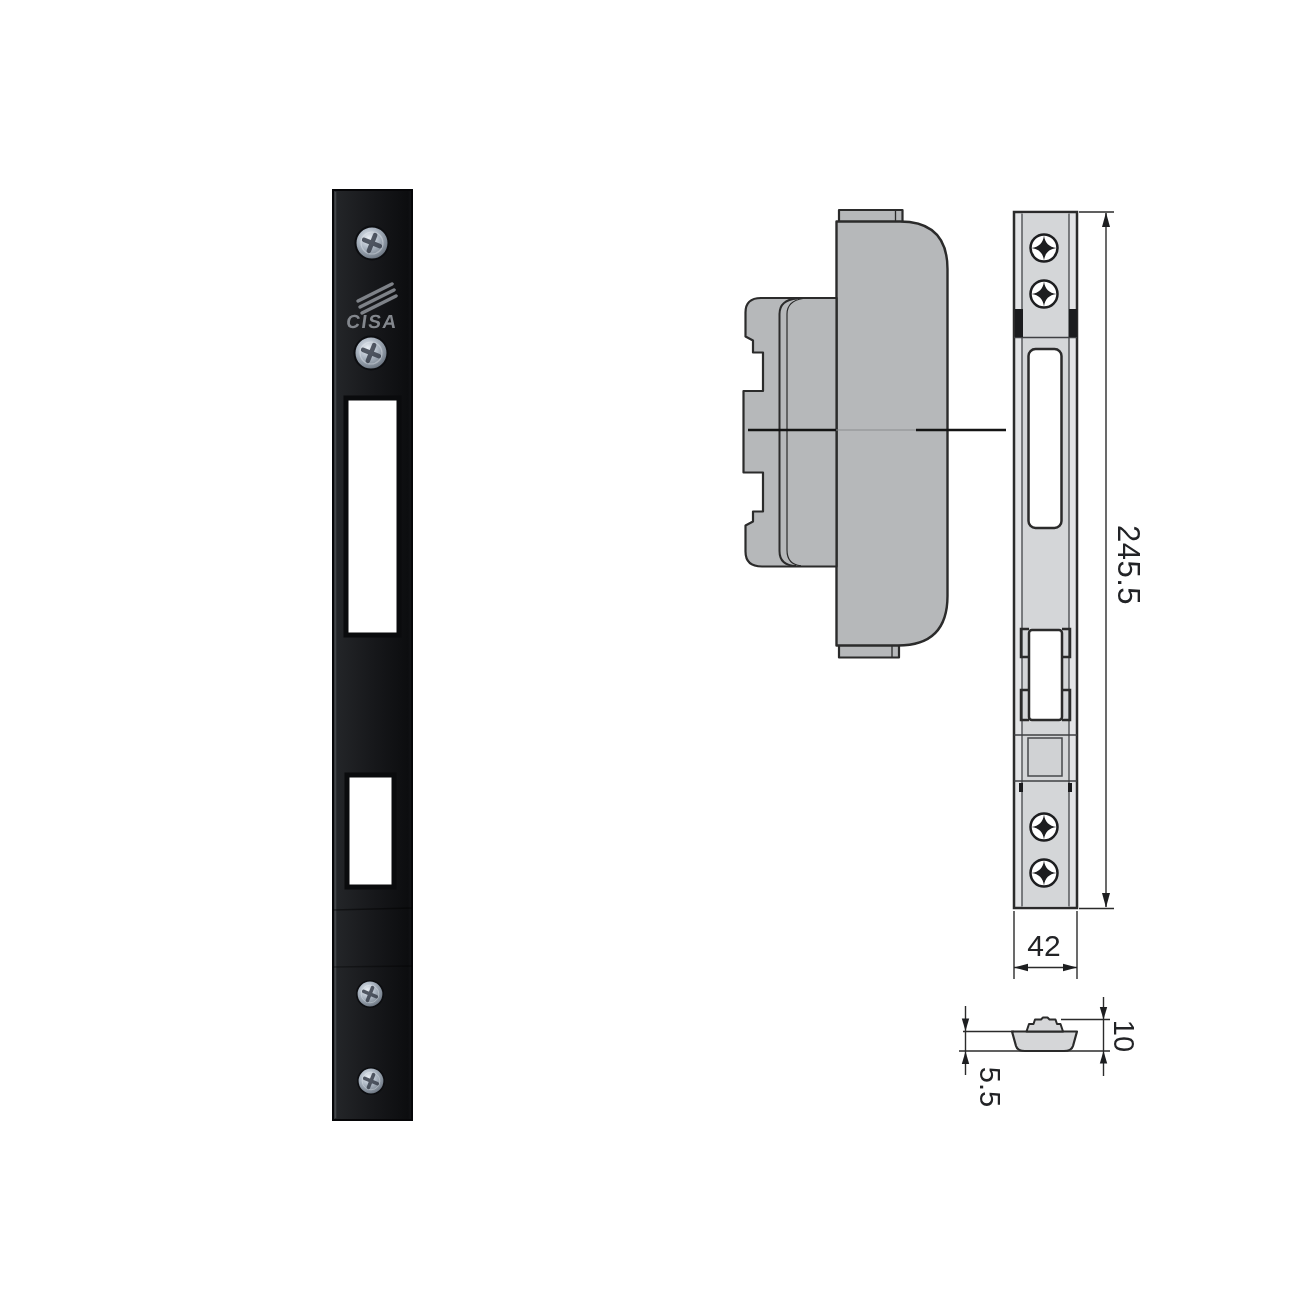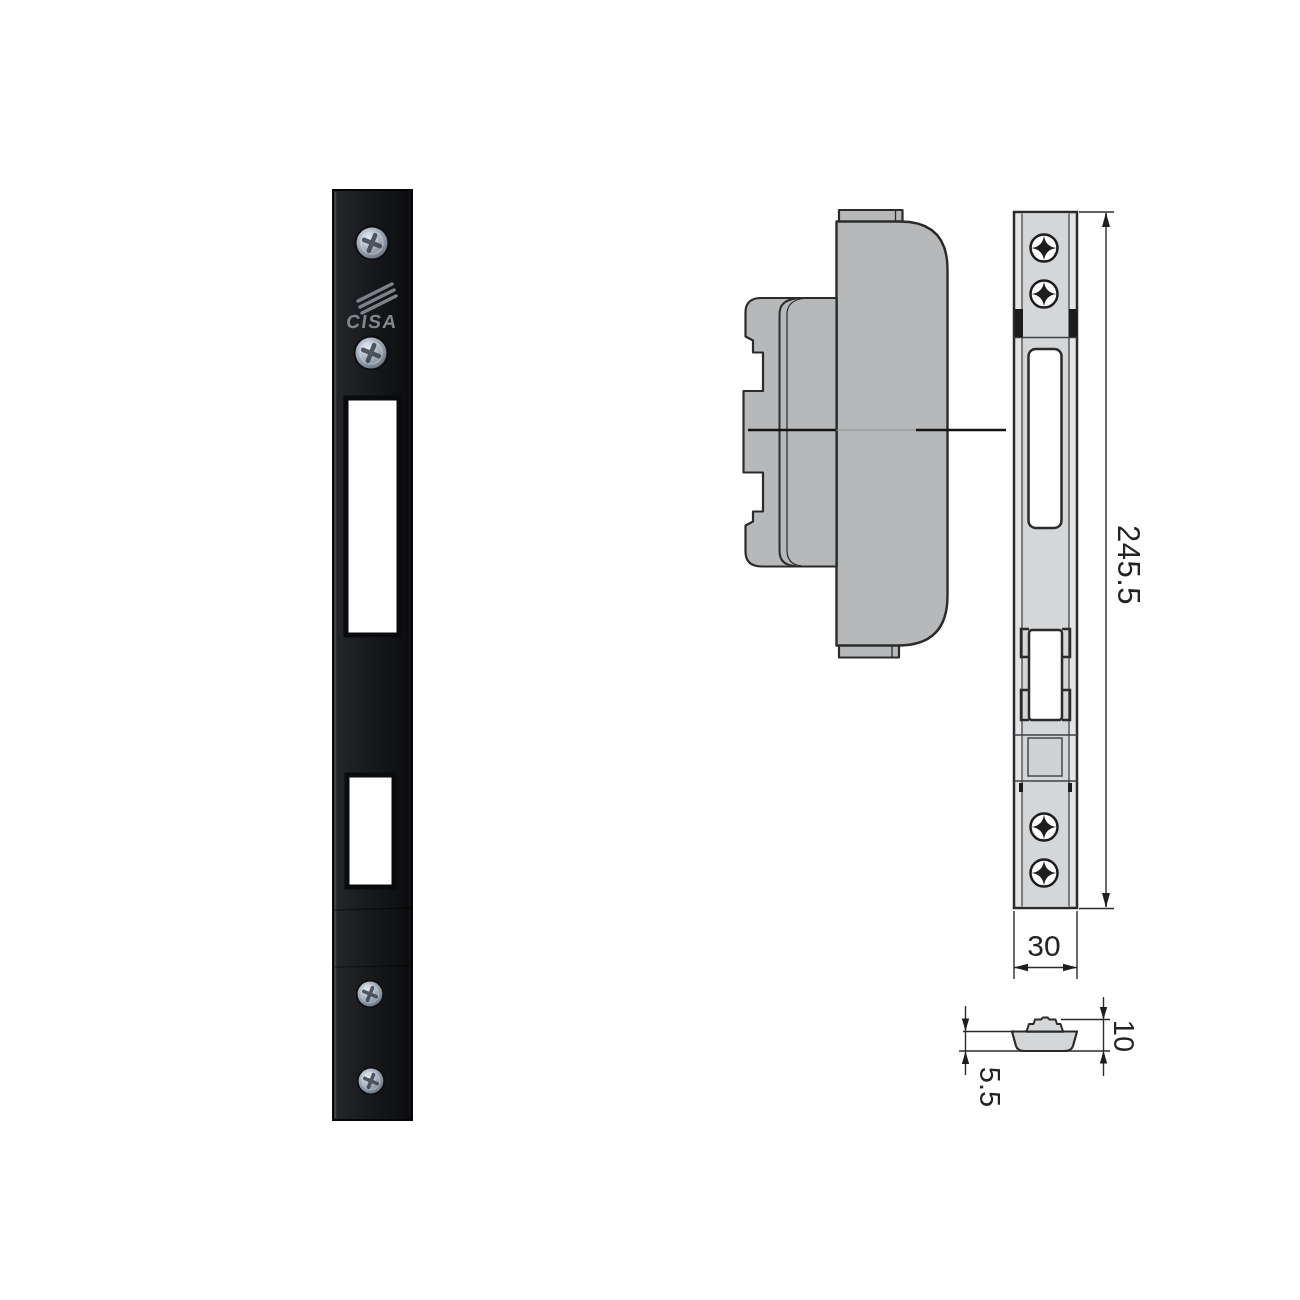--- a/index.html
+++ b/index.html
@@ -173,19 +173,19 @@
     <line x1="1103.5" y1="997" x2="1103.5" y2="1076"></line>
     <polygon points="1103.5,1019.5 1099.8,1007 1107.2,1007" fill="#1d1e20" stroke="none"></polygon>
     <polygon points="1103.5,1051 1099.8,1063.5 1107.2,1063.5" fill="#1d1e20" stroke="none"></polygon>
   </g>
 </svg>
 
 <span class="logo-text" style="left:372px;top:322px;">CISA</span>
 
 <span class="label rot dim-lg" style="left:1128px;top:565px;">245.5</span>
 
-<span class="label dim-md" style="left:1044px;top:946px;">30</span>
+<span class="label dim-md" style="left:1044px;top:946px;">42</span>
 
 <span class="label rot dim-sm" style="left:1123px;top:1036px;">10</span>
 
 <span class="label rot dim-sm" style="left:989px;top:1087px;">5.5</span>
 
 </div>
 
 </body></html>

